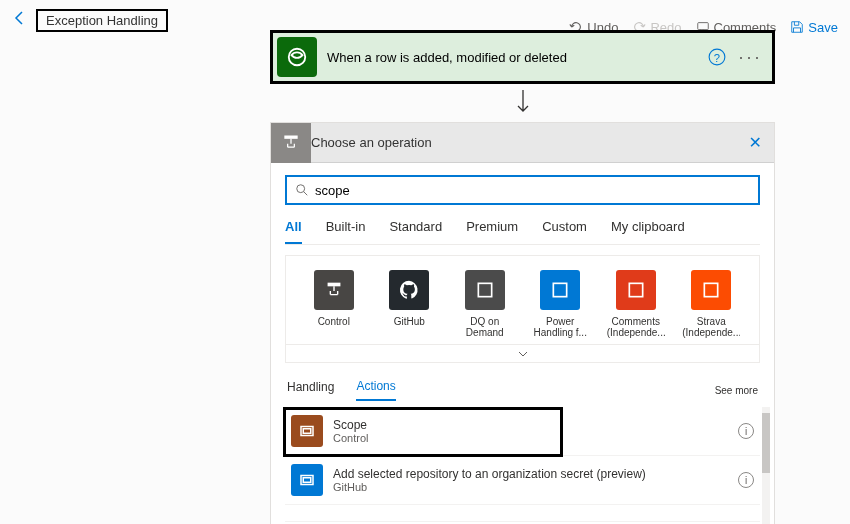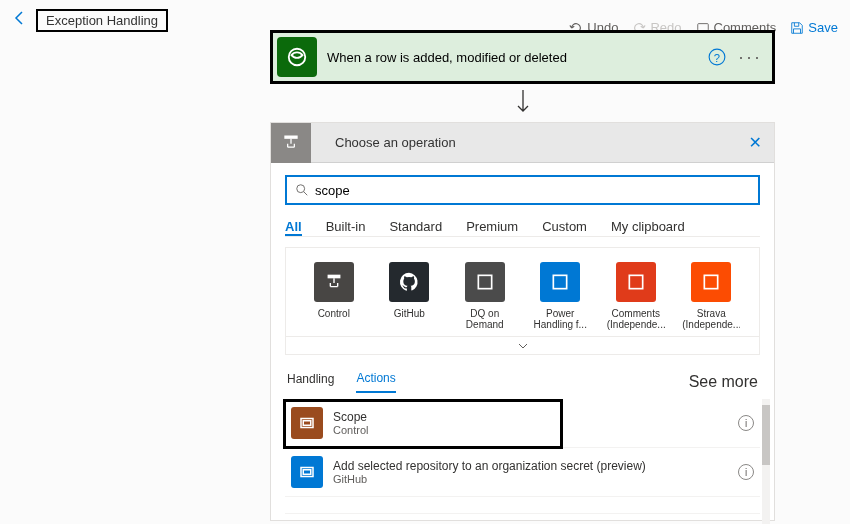--- a/index.html
+++ b/index.html
@@ -2,61 +2,61 @@
 <html><head>
 <meta charset="utf-8">
 <style>
   * { box-sizing: border-box; margin: 0; padding: 0; font-family: "Segoe UI", sans-serif; }
   body { background: #fbfbfb; width: 850px; height: 524px; overflow: hidden; position: relative; }
 
   .topbar { display: flex; align-items: center; height: 40px; padding: 0 12px; }
   .back-btn { color: #0078d4; font-size: 18px; margin-right: 8px; cursor: pointer; }
   .title-box { border: 2px solid #000; padding: 2px 8px; font-size: 13px; color: #333; }
   .topbar-spacer { flex: 1; }
-  .top-action { display: flex; align-items: flex-end; color: #605e5c; font-size: 13px; margin-left: 14px; cursor: pointer; margin-top: 14px; }
+  .top-action { display: flex; align-items: flex-start; color: #605e5c; font-size: 13px; margin-left: 14px; cursor: pointer; margin-top: 14px; }
   .top-action.disabled { color: #c8c6c4; cursor: default; }
   .top-action svg { margin-right: 4px; }
   .top-action.save { color: #0078d4; }
 
   .canvas { position: absolute; left: 270px; top: 30px; width: 505px; }
 
   .trigger-wrap { border: 3px solid #000; background: #fff; }
   .trigger { display: flex; align-items: center; background: #ddeedd; height: 48px; }
   .trigger-icon { width: 40px; height: 40px; margin: 4px; background: #0b6a0b; border-radius: 4px; display:flex; align-items:center; justify-content:center; }
   .trigger-title { flex:1; font-size: 13px; color: #000000; padding-left: 6px; }
   .help-icon { color: #0078d4; width: 18px; height:18px; margin-right: 12px; }
   .ellipsis { font-size: 18px; letter-spacing: 2px; color: #605e5c; margin-right: 10px; cursor:pointer; }
 
   .arrow-down { text-align:center; margin: 6px 0 4px 0; }
 
   .op-card { background:#fff; border: 1px solid #e1dfdd; }
   .op-header { display:flex; align-items:center; background:#e8e8e8; border-bottom:1px solid #d0d0d0; height:40px; }
   .op-header-icon { width:40px; height:40px; background:#8a8886; display:flex; align-items:center; justify-content:center; }
-  .op-header-title { flex:1; font-size:13px; color:#333; padding-left:24px; }
+  .op-header-title { flex:1; font-size:13px; color:#333; padding-left:0; }
   .close-x { color:#0078d4; font-size:16px; margin-right:12px; cursor:pointer; }
 
   .op-body { padding: 12px 14px 6px 14px; }
   .search-wrap { border: 2px solid #0078d4; display:flex; align-items:center; height:30px; padding: 0 8px; }
   .search-wrap svg { color:#605e5c; margin-right:6px; }
   .search-input { border:none; outline:none; flex:1; font-size:13px; }
 
   .tabs-row { display:flex; gap:24px; margin-top:14px; border-bottom:1px solid #edebe9; }
-  .tab { font-size:13px; color:#323130; cursor:pointer; }
+  .tab { font-size:13px; color:#323130; padding-bottom:8px; cursor:pointer; }
   .tab.active { color:#0078d4; border-bottom:2px solid #0078d4; font-weight:600; }
 
   .connectors-panel { border:1px solid #edebe9; margin-top:10px; padding:14px 10px 6px 10px; display:flex; justify-content:space-around; position:relative; }
   .connector { width:58px; text-align:center; cursor:pointer; }
   .connector-tile { width:40px; height:40px; margin:0 auto 6px auto; border-radius:3px; display:flex; align-items:center; justify-content:center; color:#fff; }
   .connector-label { font-size:10px; color:#323130; line-height:1.1; overflow:hidden; }
   .chev-row { height:18px; border:1px solid #edebe9; border-top:none; display:flex; align-items:center; justify-content:center; color:#605e5c; font-size:11px; }
 
   .sub-tabs { display:flex; align-items:center; margin-top:16px; padding:0 2px; }
   .sub-tab { font-size:12px; color:#323130; margin-right:22px; padding-bottom:6px; cursor:pointer; }
   .sub-tab.active { color:#0078d4; font-weight:400; border-bottom:2px solid #0078d4; }
-  .see-more { margin-left:auto; font-size:16px; color:#323130; cursor:pointer; }
+  .see-more { margin-left:auto; font-size:10px; color:#323130; cursor:pointer; }
 
   .actions-list { margin-top:6px; position:relative; }
   .action-item { display:flex; align-items:center; padding:8px 6px; border-bottom:1px solid #f3f2f1; }
   .action-tile { width:32px; height:32px; border-radius:3px; margin-right:10px; display:flex; align-items:center; justify-content:center; flex-shrink:0;}
   .action-text { flex:1; }
   .action-title { font-size:12px; color:#323130; }
   .action-sub { font-size:11px; color:#605e5c; }
   .info-i { width:16px;height:16px;border:1px solid #8a8886;border-radius:50%;display:flex;align-items:center;justify-content:center;font-size:10px;color:#605e5c;margin-left:8px; }
 
   .highlight-scope { position:absolute; border:3px solid #000; left:-2px; top:0; width:280px; height:50px; pointer-events:none; }

